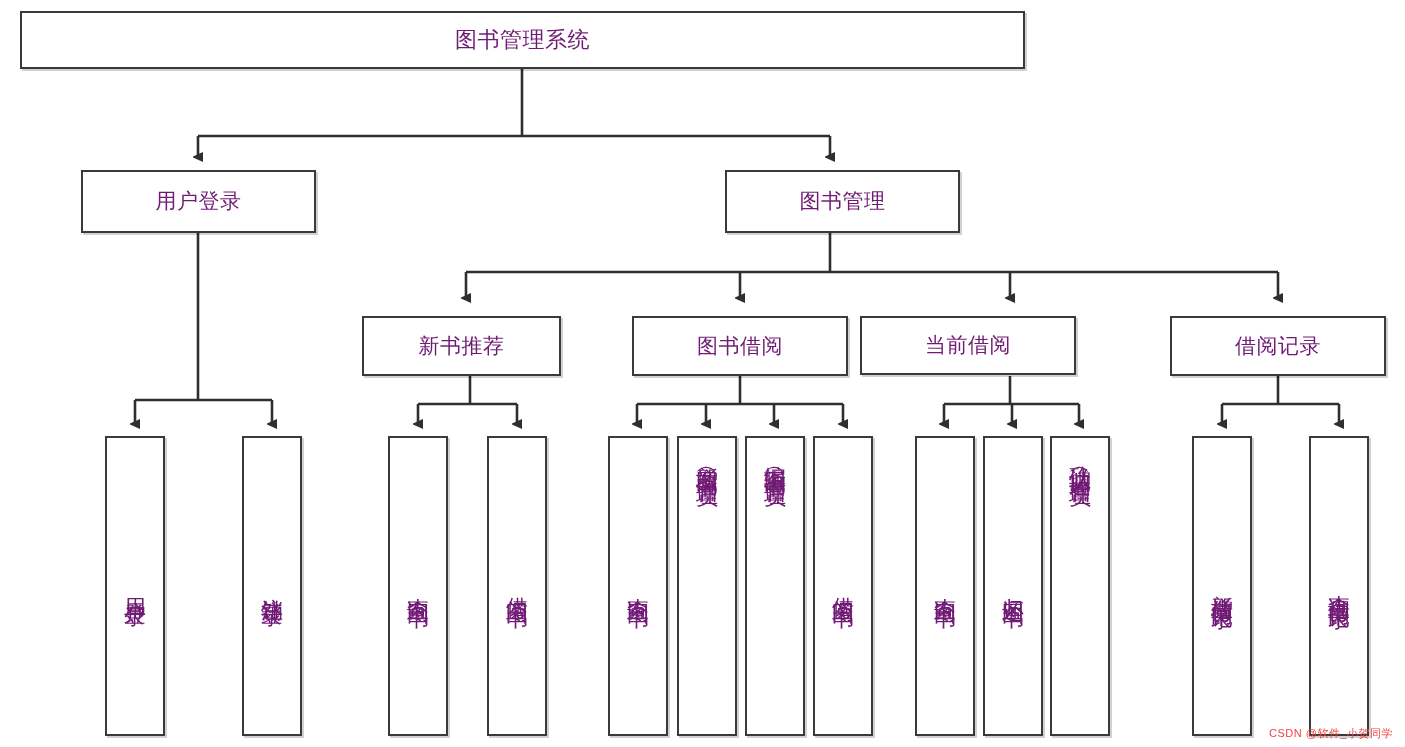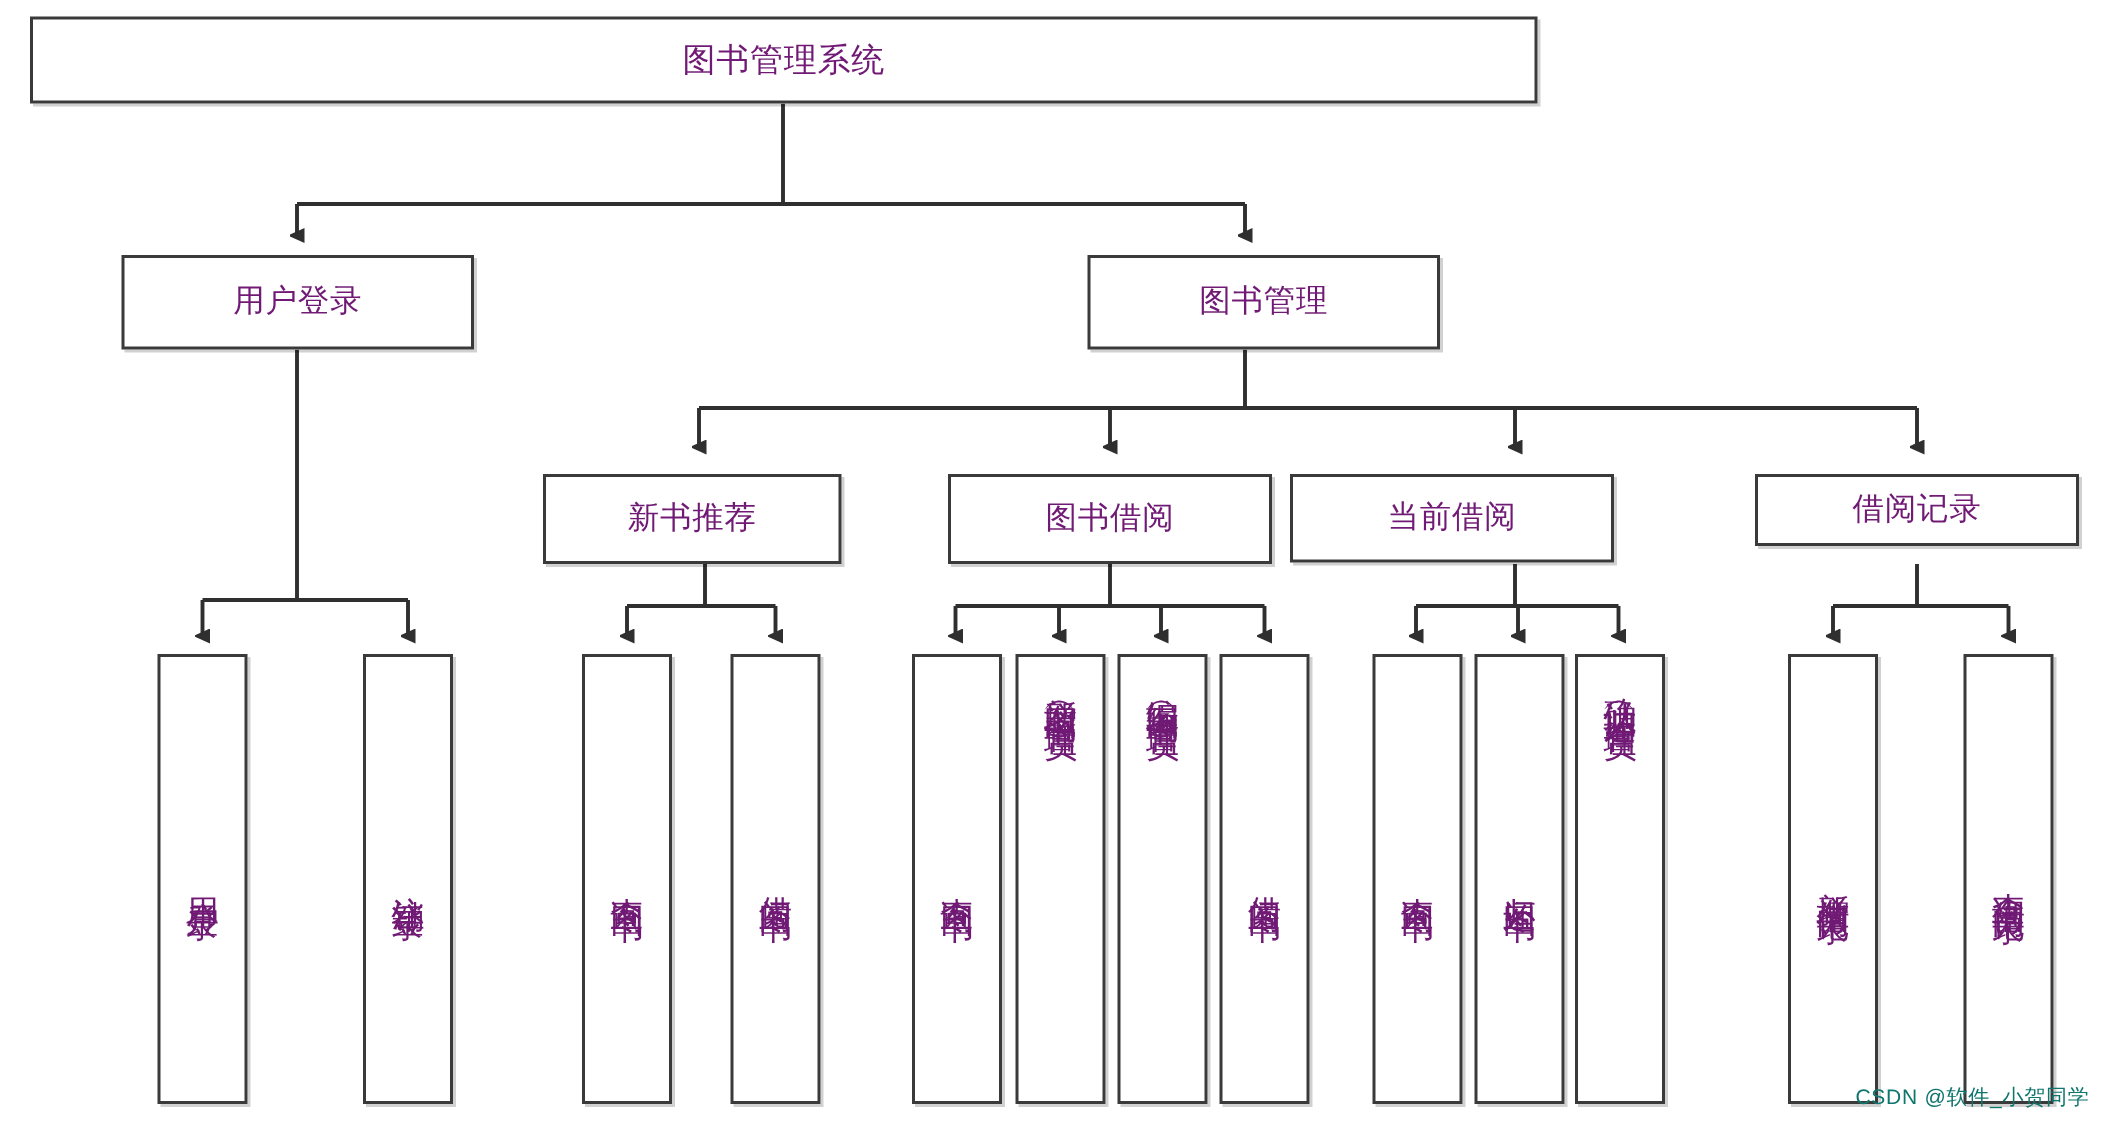--- a/index.html
+++ b/index.html
@@ -58,22 +58,22 @@
     margin: 0 auto;
   }
   .node.vertical.center {
     align-items: center;
     padding-top: 0;
   }
   .watermark {
     position: absolute;
     right: 12px;
     bottom: 6px;
-    color: #0f766e;
-    font-size: 14px;
+    color: #ef4444;
+    font-size: 11px;
     letter-spacing: 0.5px;
     white-space: nowrap;
     user-select: none;
   }
 </style>
 </head>
 <body>
 
 <div id="canvas">
 
@@ -140,21 +140,21 @@
 
   <div class="node" style="left:362px; top:316px; width:199px; height:60px;">
     <span class="node-label">新书推荐</span>
   </div>
   <div class="node" style="left:632px; top:316px; width:216px; height:60px;">
     <span class="node-label">图书借阅</span>
   </div>
   <div class="node" style="left:860px; top:316px; width:216px; height:59px;">
     <span class="node-label">当前借阅</span>
   </div>
-  <div class="node" style="left:1170px; top:316px; width:216px; height:48px;">
+  <div class="node" style="left:1170px; top:316px; width:216px; height:60px;">
     <span class="node-label">借阅记录</span>
   </div>
 
   <div class="node vertical center" style="left:105px; top:436px; width:60px; height:300px;">
     <span class="node-label">用户登录</span>
   </div>
   <div class="node vertical center" style="left:242px; top:436px; width:60px; height:300px;">
     <span class="node-label">注销登录</span>
   </div>
 

